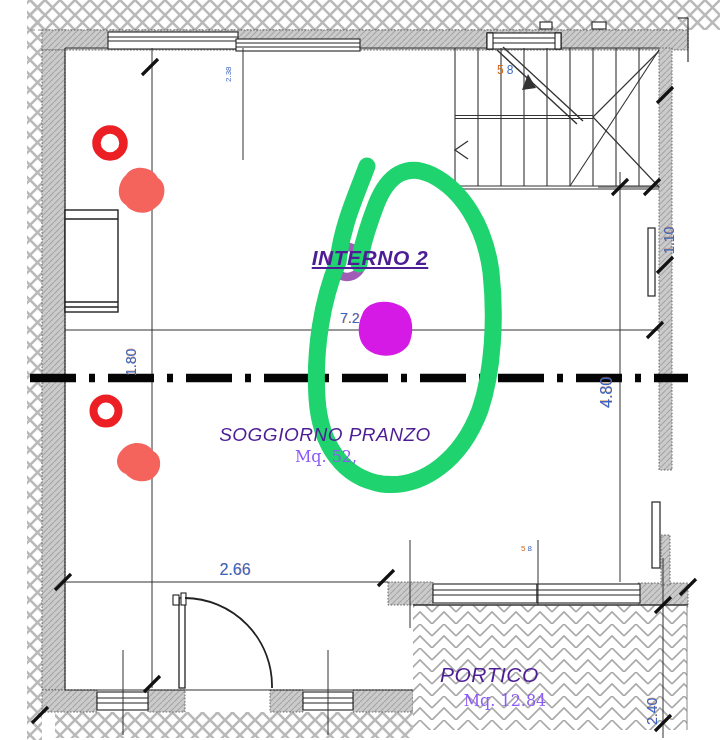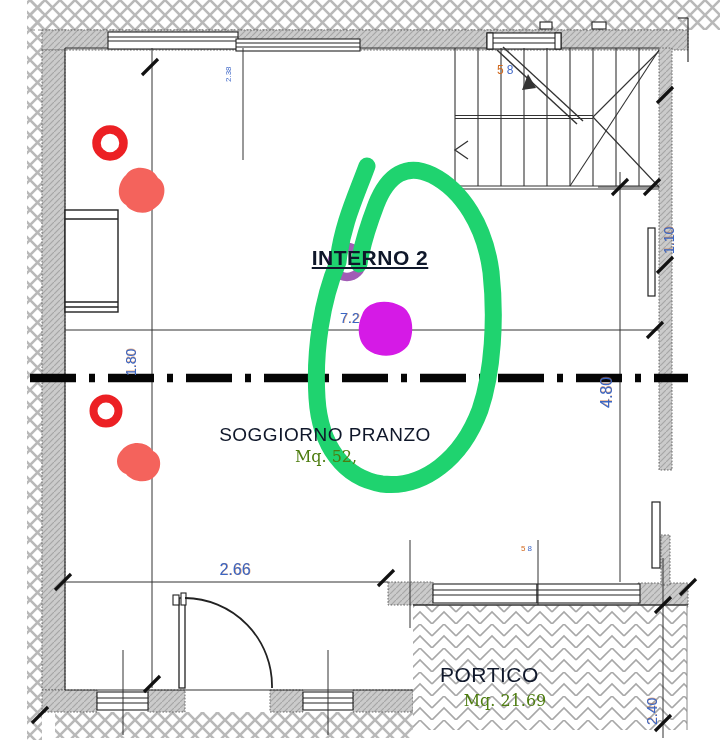--- a/index.html
+++ b/index.html
@@ -1,23 +1,23 @@
 <!DOCTYPE html>
 <html><head>
 <meta charset="utf-8">
 <style>
   html,body{margin:0;padding:0;background:#ffffff;}
   #stage{position:relative;width:720px;height:740px;background:#ffffff;overflow:hidden;
          font-family:"Liberation Sans",sans-serif;}
   #plan-svg{position:absolute;left:0;top:0;}
   .txt{position:absolute;white-space:nowrap;pointer-events:none;}
-  .room-label{color:#0f172a;letter-spacing:.5px;}
+  .room-label{font-style:italic;color:#4c1d95;letter-spacing:.5px;}
   .interno{font-size:21px;text-decoration:underline;font-weight:bold;width:150px;text-align:center;}
   .sogg{font-size:19px;width:260px;text-align:center;}
-  .area{font-family:"DejaVu Serif",serif;color:#4d7c0f;font-size:16px;text-align:center;}
+  .area{font-family:"DejaVu Serif",serif;color:#8b5cf6;font-size:16px;text-align:center;}
   .portico{font-size:21px;width:130px;}
   .dim{font-size:16px;color:#3a66c4;text-shadow:0.7px 0 0 rgba(205,105,40,.55);}
   .dim-sm{font-size:14px;}
   .rot{transform:rotate(-90deg);transform-origin:0 0;}
   .tiny{font-size:8px;letter-spacing:0;}
   .tn-o{color:#d2691e;} .tn-b{color:#4169c8;}
 </style>
 </head>
 <body>
 
@@ -199,21 +199,21 @@
 </svg>
 
 <div class="txt room-label interno" style="left:295px;top:246px;">INTERNO 2</div>
 
 <div class="txt room-label sogg" style="left:195px;top:424px;">SOGGIORNO PRANZO</div>
 
 <div class="txt area" style="left:268px;top:447px;width:116px;">Mq. 52,</div>
 
 <div class="txt room-label portico" style="left:440px;top:663px;">PORTICO</div>
 
-<div class="txt area" style="left:440px;top:691px;width:130px;">Mq. 21.69</div>
+<div class="txt area" style="left:440px;top:691px;width:130px;">Mq. 12.84</div>
 
 <div class="txt dim" style="left:195px;top:561px;width:80px;text-align:center;">2.66</div>
 
 <div class="txt dim dim-sm" style="left:340px;top:310px;text-align:right;">7.2</div>
 
 <div class="txt dim dim-sm rot" style="left:123px;top:376px;">1.80</div>
 
 <div class="txt dim rot" style="left:598px;top:408px;">4.80</div>
 
 <div class="txt dim dim-sm rot" style="left:661px;top:254px;">1.10</div>

